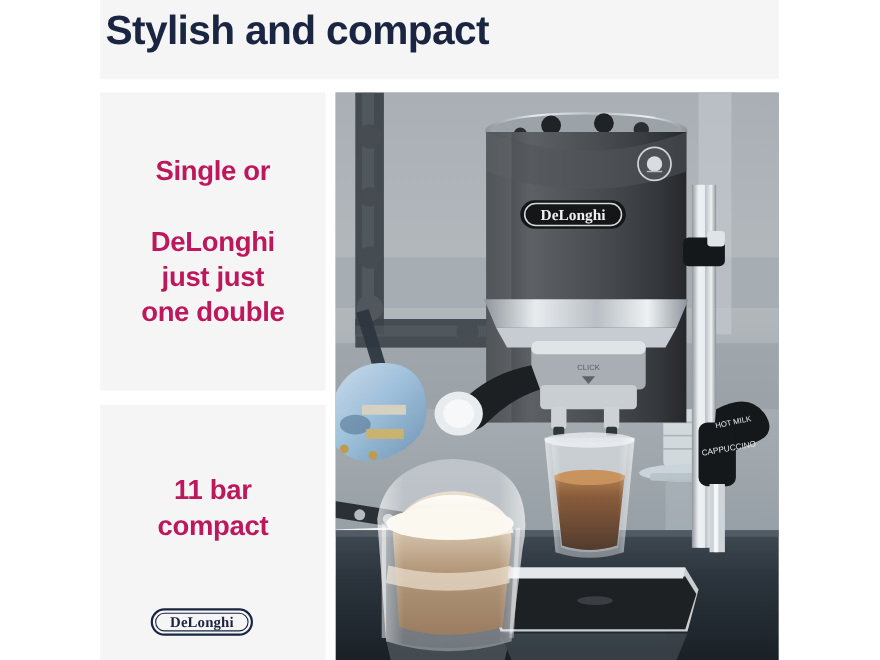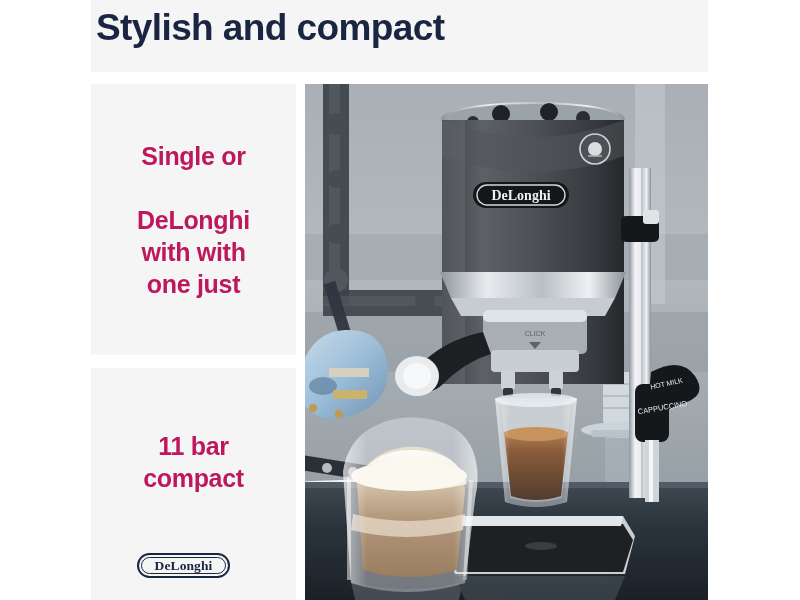--- a/index.html
+++ b/index.html
@@ -124,22 +124,22 @@
 <div class="page">
 
   <div class="header-band"></div>
   <div class="page-title">Stylish and compact</div>
 
   <div class="feature-panel panel-1">
     <div class="panel-text">
       <span>Single or</span><br>
       <br>
       <span>DeLonghi</span><br>
-      <span>with with</span><br>
-      <span>one just</span>
+      <span>just just</span><br>
+      <span>one double</span>
     </div>
   </div>
 
   <div class="feature-panel panel-2">
     <div class="panel-text">
       <span>11 bar</span><br>
       <span>compact</span>
     </div>
   </div>
 

